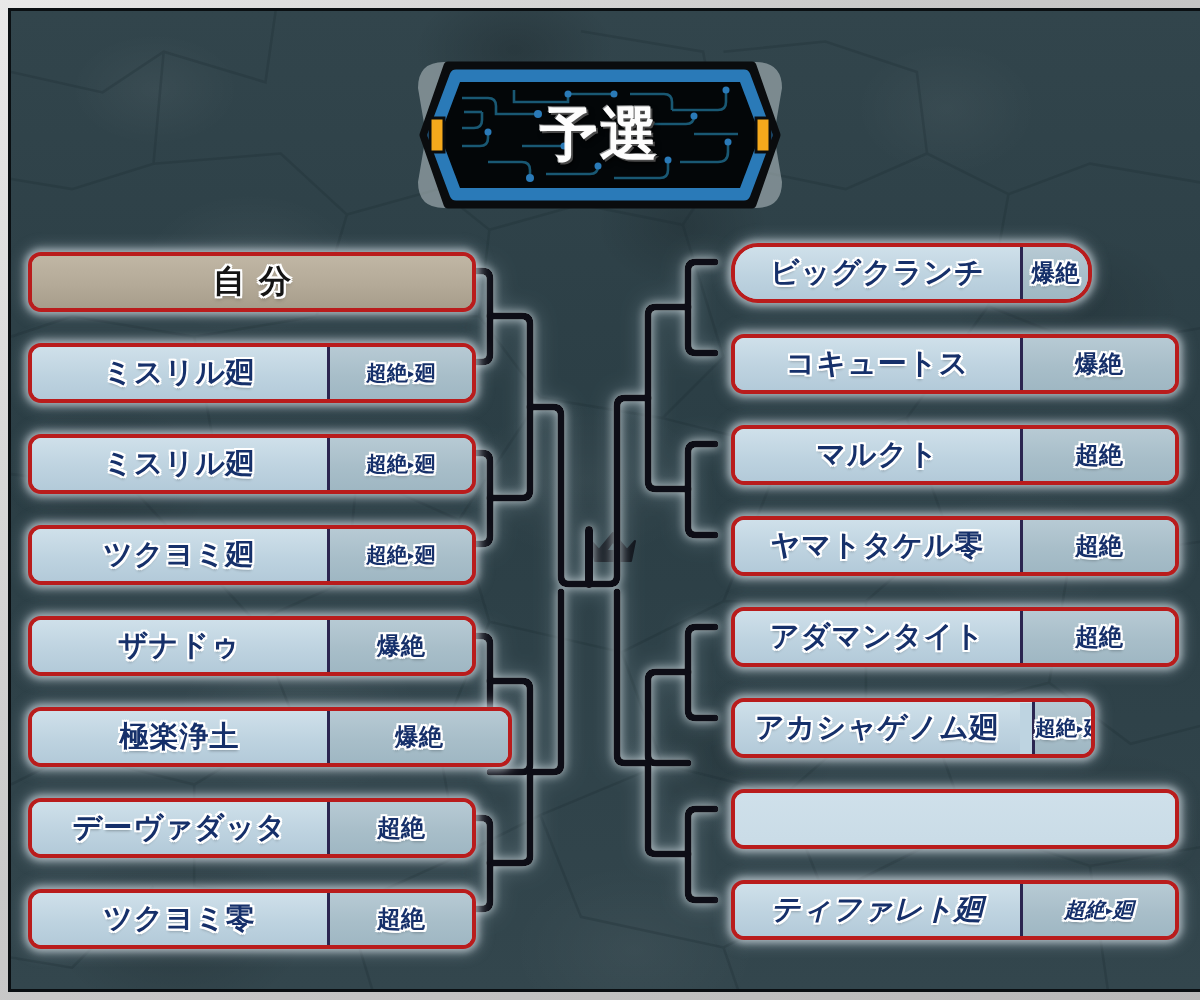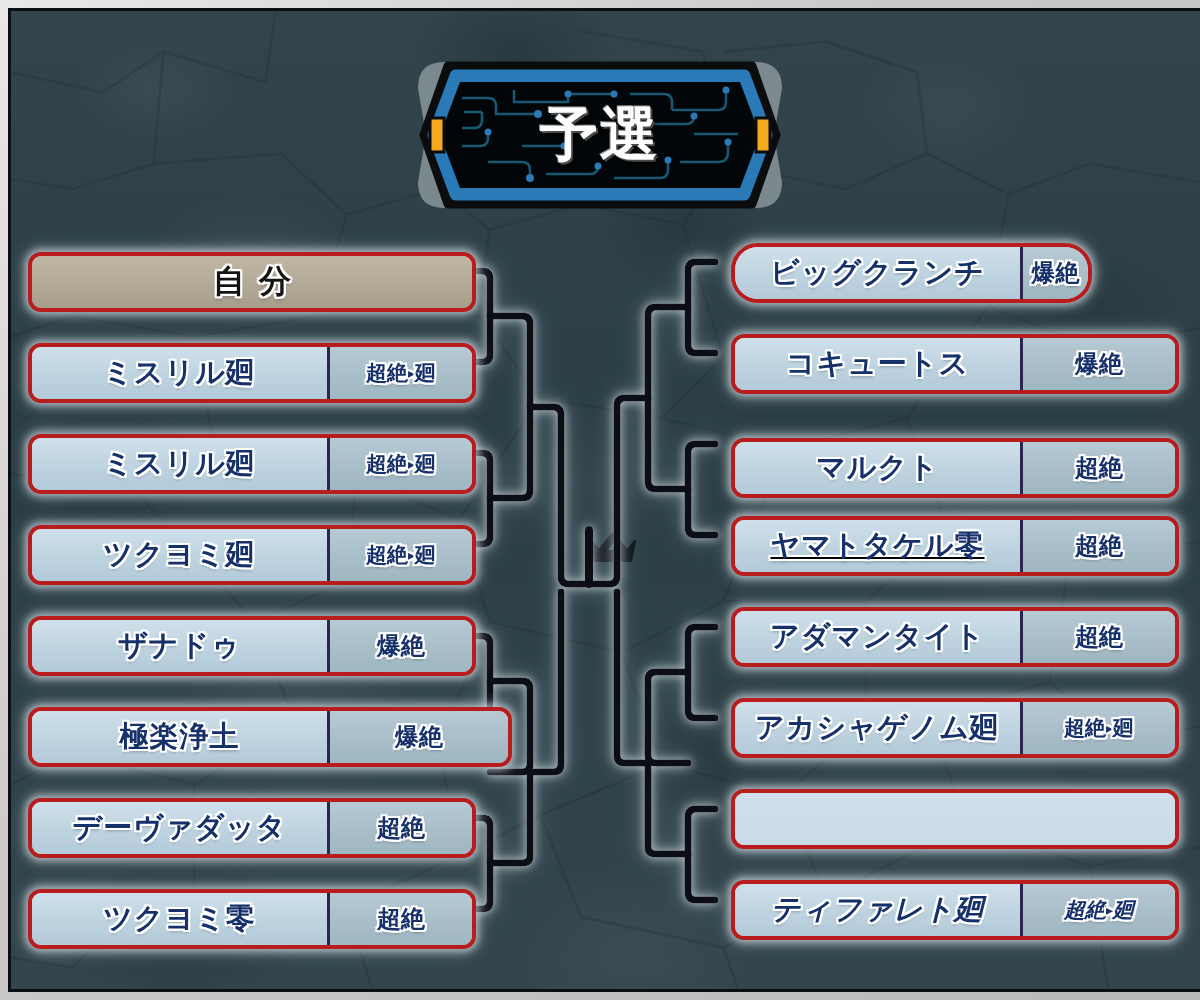--- a/index.html
+++ b/index.html
@@ -351,45 +351,45 @@
         </div>
       </div>
       <div class="entry" style="left: 731px; top: 334px; width: 448px;">
         <div class="name" style="flex: 0 0 285px;">
           <span class="jp">コキュートス</span>
         </div>
         <div class="rank" style="flex: 1 1 auto;">
           <span class="jp">爆絶</span>
         </div>
       </div>
-      <div class="entry" style="left: 731px; top: 425px; width: 448px; margin-top: 13px;">
+      <div class="entry" style="left: 731px; top: 425px; width: 448px;">
         <div class="name" style="flex: 0 0 285px;">
           <span class="jp">マルクト</span>
         </div>
         <div class="rank" style="flex: 1 1 auto;">
           <span class="jp">超絶</span>
         </div>
       </div>
       <div class="entry" style="left: 731px; top: 516px; width: 448px;">
-        <div class="name" style="flex: 0 0 285px; text-decoration: underline;">
+        <div class="name" style="flex: 0 0 285px;">
           <span class="jp">ヤマトタケル零</span>
         </div>
         <div class="rank" style="flex: 1 1 auto;">
           <span class="jp">超絶</span>
         </div>
       </div>
       <div class="entry" style="left: 731px; top: 607px; width: 448px;">
         <div class="name" style="flex: 0 0 285px;">
           <span class="jp">アダマンタイト</span>
         </div>
         <div class="rank" style="flex: 1 1 auto;">
           <span class="jp">超絶</span>
         </div>
       </div>
-      <div class="entry" style="left: 731px; top: 698px; width: 448px;">
+      <div class="entry" style="left: 731px; top: 698px; width: 364px; gap: 12px;">
         <div class="name" style="flex: 0 0 285px;">
           <span class="jp">アカシャゲノム廻</span>
         </div>
         <div class="rank" style="flex: 1 1 auto;">
           <span class="jp small">超絶<span class="tri">▸</span>廻</span>
         </div>
       </div>
       <div class="entry" style="left: 731px; top: 789px; width: 448px; flex-direction: column;">
         <div class="name" style="flex: 0 0 285px;">
           <span class="jp">ロール</span>

